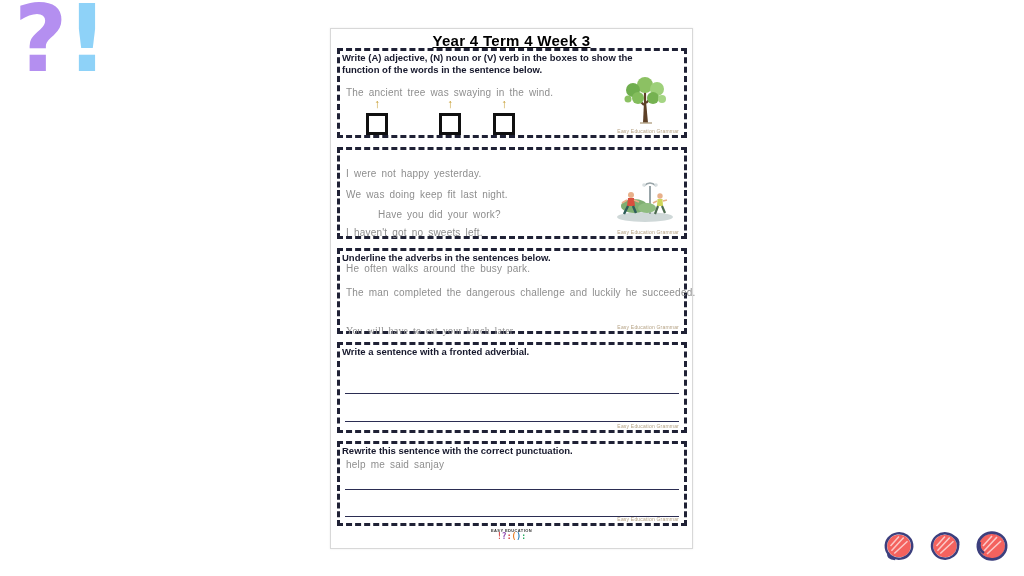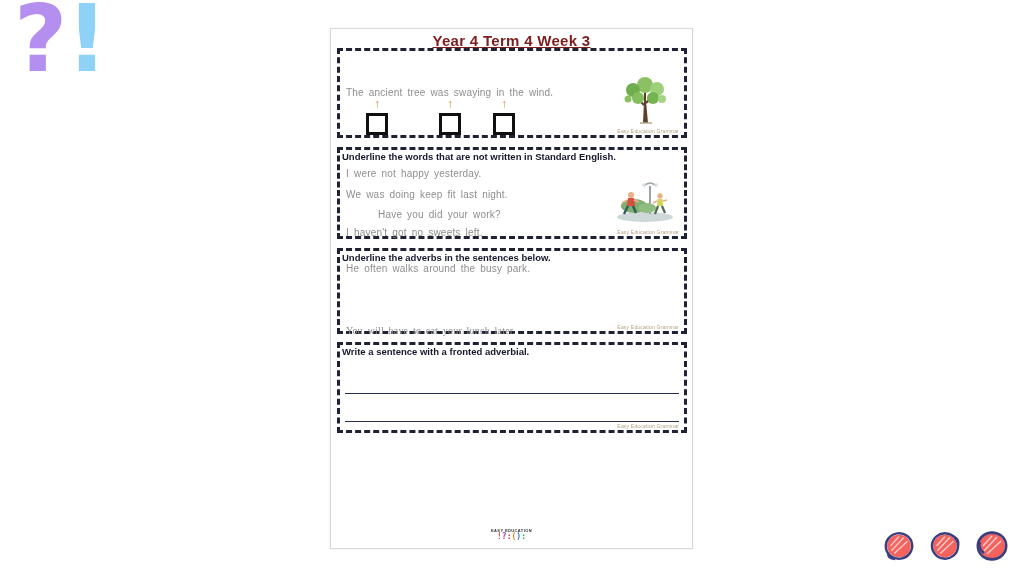--- a/index.html
+++ b/index.html
@@ -10,21 +10,21 @@
   
   .deco-qm { position: absolute; left: 14px; top: -14px; font-size: 92px; font-weight: 800;
     color: #b48ff0; font-family: "DejaVu Sans", sans-serif; }
   .deco-ex { position: absolute; left: 66px; top: -14px; font-size: 92px; font-weight: 800;
     color: #8ed2f8; font-family: "DejaVu Sans", sans-serif; }
 
   
   .page { position: absolute; left: 330px; top: 28px; width: 363px; height: 521px;
     background: #fff; border: 1px solid #d8d8d8; box-shadow: 0 0 2px rgba(0,0,0,.08); }
   .page-title { position: absolute; top: 3px; left: 0; width: 100%; text-align: center;
-    font-size: 15px; font-weight: 700; color: #7f1d1d; text-decoration: underline;
+    font-size: 15px; font-weight: 700; color: #000000; text-decoration: underline;
     letter-spacing: .3px; }
 
   .sec { position: absolute; left: 6px; width: 350px; border: 3.5px dashed #1f2135;
     background: #fff; }
   .sec-1 { top: 19px;  height: 90px; }
   .sec-2 { top: 118px; height: 92px; }
   .sec-3 { top: 219px; height: 86px; }
   .sec-4 { top: 313px; height: 91px; text-align: right; }
   .sec-5 { top: 412px; height: 85px; }
 
@@ -68,20 +68,21 @@
 <div class="stage">
 
   <span class="deco-qm">?</span>
   <span class="deco-ex">!</span>
 
   <div class="page">
 
     <div class="page-title">Year 4 Term 4 Week 3</div>
 
     <div class="sec sec-1">
+      <div class="sec-heading">Write (A) adjective, (N) noun or (V) verb in the boxes to show the function of the words in the sentence below.</div>
       <div class="gray-line" style="top:36px;">The ancient tree was swaying in the wind.</div>
       <span class="arrow-up arr-1">↑</span>
       <span class="arrow-up arr-2">↑</span>
       <span class="arrow-up arr-3">↑</span>
       <div class="answer-box box-1"></div>
       <div class="answer-box box-2"></div>
       <div class="answer-box box-3"></div>
       <svg class="illus tree-illus" width="54" height="52" viewBox="0 0 54 52">
         <path d="M26 26 L25 48 L30 48 L28 26 Z" fill="#5d4027"></path>
         <path d="M26 30 L18 22 M28 28 L36 20 M27 26 L27 14" stroke="#5d4027" stroke-width="2.2" fill="none"></path>
@@ -91,21 +92,20 @@
         <circle cx="20" cy="23" r="6" fill="#83bd5c"></circle>
         <circle cx="35" cy="23" r="6" fill="#75b251"></circle>
         <circle cx="44" cy="24" r="4" fill="#a5d584"></circle>
         <circle cx="10" cy="24" r="3.5" fill="#8cc163"></circle>
         <path d="M22 48 h12" stroke="#b9a98e" stroke-width="1.5"></path>
       </svg>
       <span class="credit">Easy Education Grammar</span>
     </div>
 
     <div class="sec sec-2">
-      <div class="sec-heading">Underline the words that are not written in Standard English.</div>
       <div class="gray-line" style="top:18px;">I were not happy yesterday.</div>
       <div class="gray-line" style="top:39px;">We was doing keep fit last night.</div>
       <div class="gray-line" style="top:59px;margin-left:32px;">Have you did your work?</div>
       <div class="gray-line" style="top:77px;">I haven't got no sweets left.</div>
       <svg class="illus jog-illus" width="62" height="48" viewBox="0 0 62 48">
         <ellipse cx="31" cy="41" rx="28" ry="5" fill="#cfd8d8"></ellipse>
         <path d="M36 10 V38" stroke="#98a4a8" stroke-width="2"></path>
         <path d="M30 10 q6 -6 12 0" stroke="#98a4a8" stroke-width="1.6" fill="none"></path>
         <circle cx="30" cy="9" r="1.8" fill="#d7dee0"></circle>
         <circle cx="42" cy="9" r="1.8" fill="#d7dee0"></circle>
@@ -121,31 +121,39 @@
         <path d="M43.5 23 L48.5 23 L49 30 L43 30 Z" fill="#cfd65a"></path>
         <path d="M44 30 L41 38 M48 30 L51 37" stroke="#4c6b4f" stroke-width="2.2"></path>
         <path d="M43 25 L39 27 M49 25 L53 24" stroke="#e8b08a" stroke-width="1.6"></path>
       </svg>
       <span class="credit">Easy Education Grammar</span>
     </div>
 
     <div class="sec sec-3">
       <div class="sec-heading">Underline the adverbs in the sentences below.</div>
       <div class="gray-line" style="top:12px;">He often walks around the busy park.</div>
+      <div class="gray-line" style="top:36px;">The man completed the dangerous challenge and luckily he succeeded.</div>
       <div class="gray-line" style="top:74px;font-family:Liberation Serif, serif;">You will have to eat your lunch later.</div>
       <span class="credit">Easy Education Grammar</span>
     </div>
 
     <div class="sec sec-4">
       <div class="sec-heading">Write a sentence with a fronted adverbial.</div>
       <div class="write-line" style="top:48px;"></div>
       <div class="write-line" style="top:76px;"></div>
       <span class="credit">Easy Education Grammar</span>
     </div>
 
+    <div class="sec sec-5">
+      <div class="sec-heading">Rewrite this sentence with the correct punctuation.</div>
+      <div class="gray-line" style="top:15px;">help me said sanjay</div>
+      <div class="write-line" style="top:45px;"></div>
+      <div class="write-line" style="top:72px;"></div>
+      <span class="credit">Easy Education Grammar</span>
+    </div>
 
     <div class="footer-logo">
       <div class="line1">EASY EDUCATION</div>
       <div class="line2">
         <span class="g0">!</span><span class="g1">?</span><span class="g2">:</span><span class="g3">(</span><span class="g4">)</span><span class="g5">:</span>
       </div>
     </div>
 
   </div>
 

